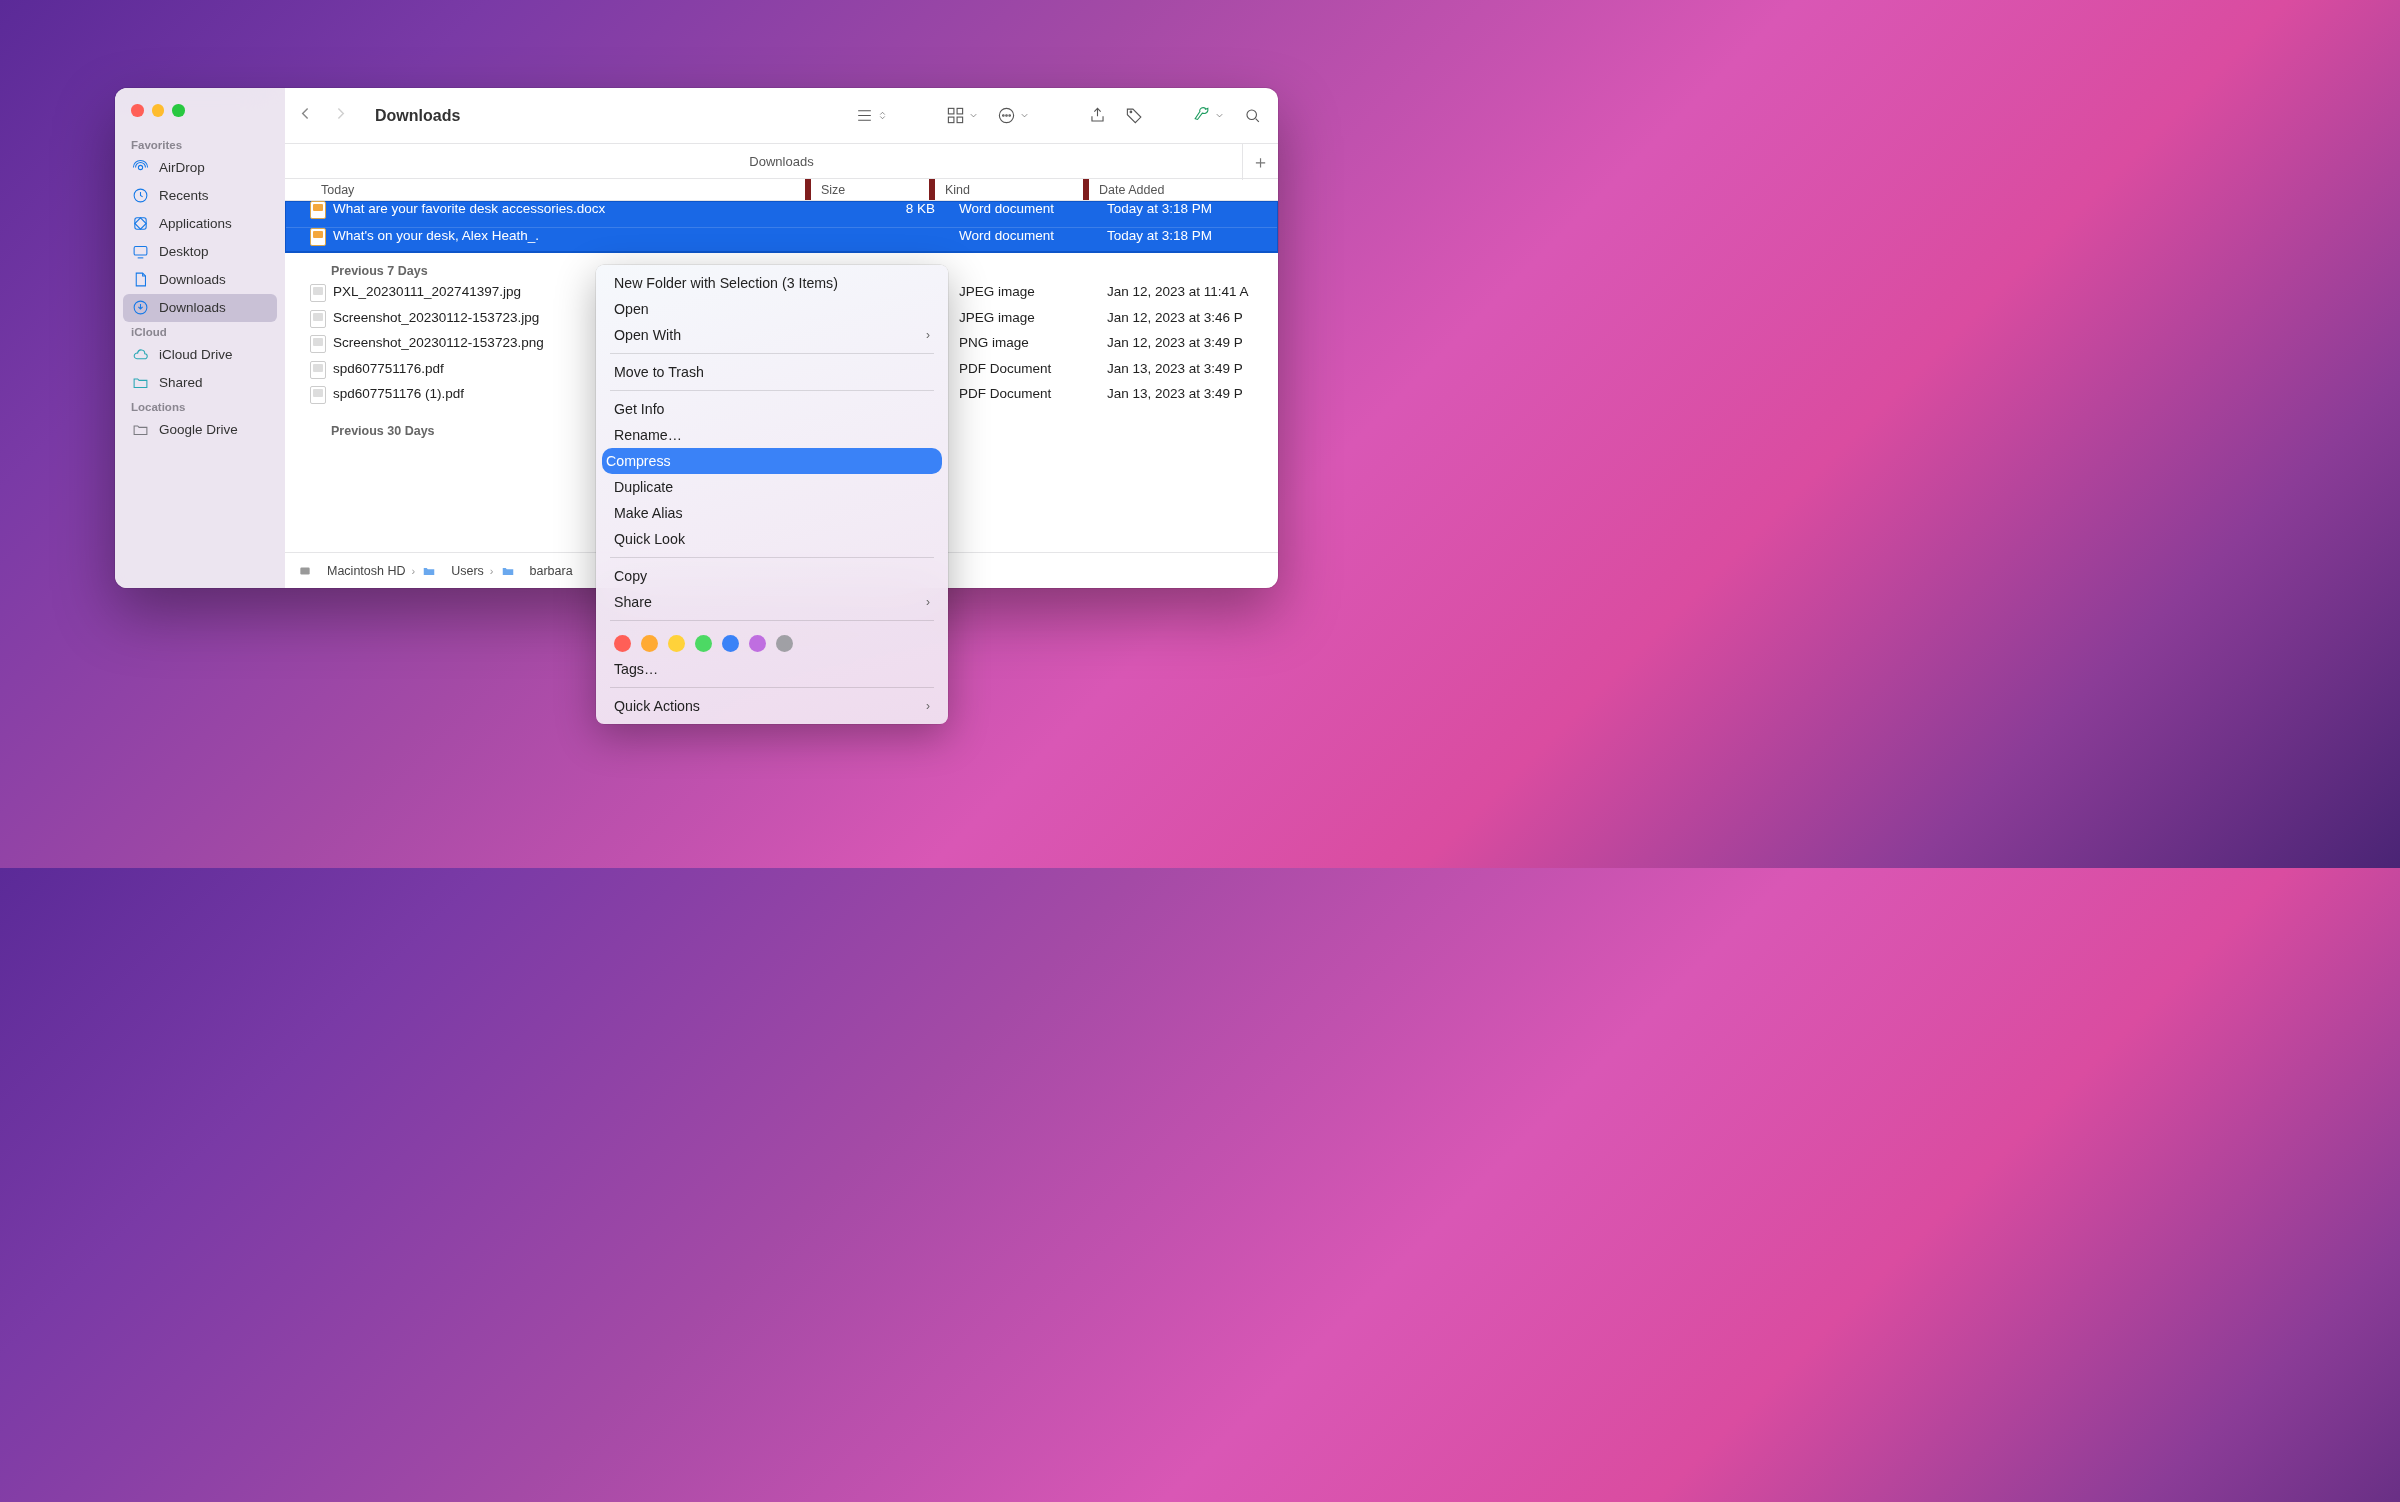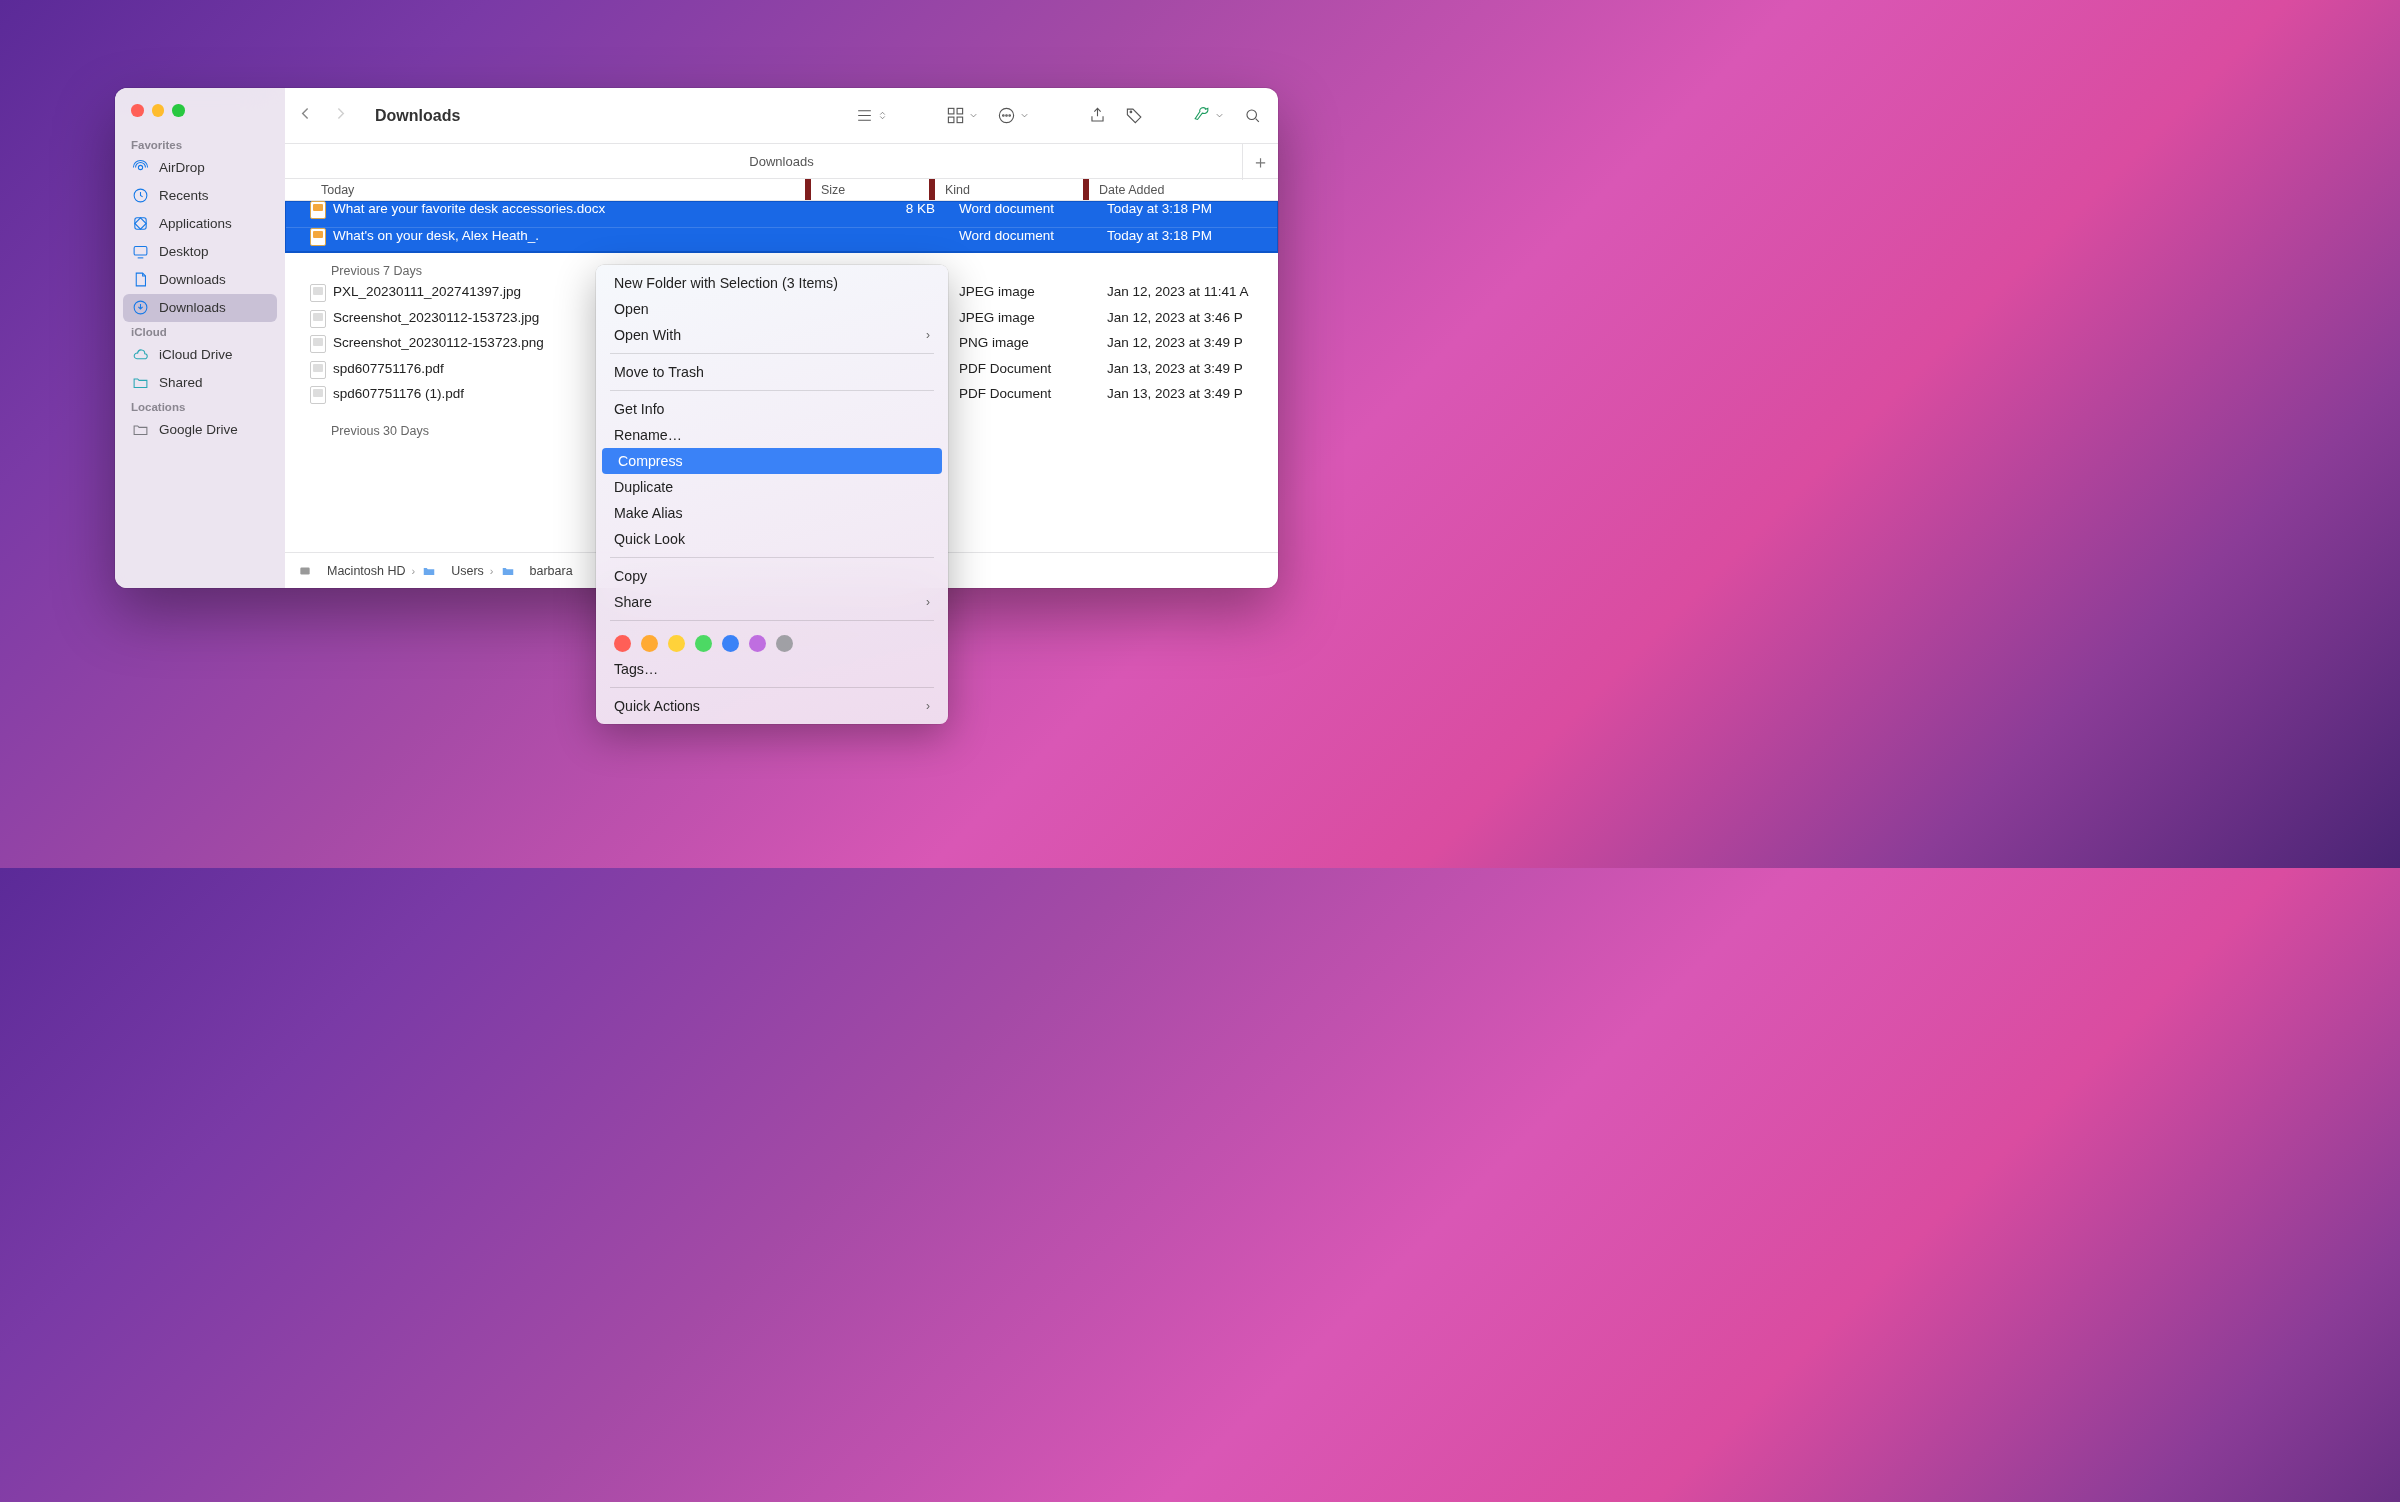--- a/index.html
+++ b/index.html
@@ -37,21 +37,21 @@
   .tb-spacer{flex:1}
   .tb-btn{display:flex;align-items:center;gap:3px;color:#555}
   .tb-btn svg{width:19px;height:19px;stroke:currentColor;fill:none;stroke-width:1.4}
   .tb-btn.acc{color:#1d9c5f}
   .tabbar{height:36px;border-top:1px solid #e5e5e7;border-bottom:1px solid #e5e5e7;display:flex;align-items:center;justify-content:center;position:relative;font-size:13px;color:#555}
   .tabbar .plus{position:absolute;right:0;top:0;width:36px;height:36px;border-left:1px solid #e5e5e7;display:flex;align-items:center;justify-content:center;color:#777;font-size:18px}
   .cols{display:flex;height:22px;border-bottom:1px solid #e5e5e7;font-size:12.5px;color:#555;align-items:center}
   .col-name{width:520px;padding-left:36px}.col-size{width:124px;text-align:left}.col-kind{width:154px}.col-date{flex:1;padding-left:4px}
   .col-sep{border-left:6px solid #7f1d1d;height:100%;padding-left:10px;display:flex;align-items:center}
   .files{flex:1;overflow:hidden;font-size:13.5px;color:#222}
-  .group-head{font-size:12.5px;font-weight:400;color:#666;padding:12px 0 6px 46px}
+  .group-head{font-size:12.5px;font-weight:700;color:#666;padding:12px 0 6px 46px}
   .row{display:flex;align-items:flex-start;height:25.5px}
   .row .ic{width:18px;height:18px;margin-left:24px;margin-right:6px;display:flex;align-items:center;justify-content:center}
   .row .nm{width:492px;white-space:nowrap;overflow:hidden;text-overflow:ellipsis}
   .row .sz{width:124px;text-align:right;padding-right:14px}
   .row .kd{width:154px;padding-left:10px}
   .row .dt{flex:1;padding-left:4px}
   .row.sel{background:#1968e6;color:#fff}
   .row.sel+.row.sel{border-top:1px solid rgba(255,255,255,.15)}
   .selection-wrap{outline:2px solid #0d55c9;outline-offset:-1px}
   .ficon{width:16px;height:18px;background:#fff;border:1px solid #ccc;border-radius:2px;position:relative;font-size:7px;display:flex;align-items:flex-end;justify-content:center;color:#555}
@@ -63,21 +63,21 @@
   .pathbar .chev{color:#999;font-size:11px}
   .pathbar .picon{width:16px;height:14px}
   
   .ctx{
     position:absolute;left:596px;top:265px;width:352px;
     background:linear-gradient(165deg,rgba(245,248,252,.96),rgba(240,225,240,.96));
     border-radius:8px;box-shadow:0 12px 40px rgba(0,0,0,.3),0 0 0 .5px rgba(0,0,0,.15);
     padding:5px 0;font-size:14.2px;color:#222;backdrop-filter:blur(30px);
   }
   .ctx-item{padding:5px 18px;display:flex;align-items:center;justify-content:space-between;cursor:default}
-  .ctx-item.hl{background:#3a82f7;color:#fff;margin:0 6px;border-radius:4px;padding:5px 16px}
+  .ctx-item.hl{background:#3a82f7;color:#fff;margin:0 6px;border-radius:10px;padding:5px 4px}
   .ctx-sep{height:1px;background:rgba(0,0,0,.12);margin:5px 14px}
   .ctx-item .sub{color:#666;font-size:12px}
   .tag-row{display:flex;gap:10px;padding:9px 18px 4px}
   .tagdot{width:17px;height:17px;border-radius:50%}
   .tagdot.o1{background:#ff5f57}.tagdot.o2{background:#ffaa33}.tagdot.o3{background:#ffd23a}
   .tagdot.o4{background:#4cd964}.tagdot.o5{background:#3a82f7}.tagdot.o6{background:#bf6ee0}
   .tagdot.o7{background:#a0a0a5}
 </style>
 </head>
 <body>

